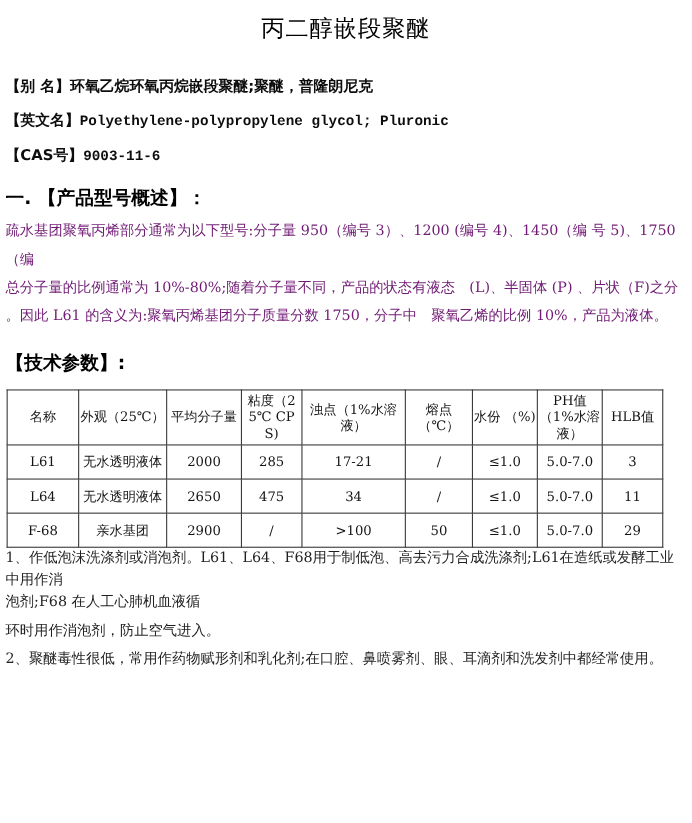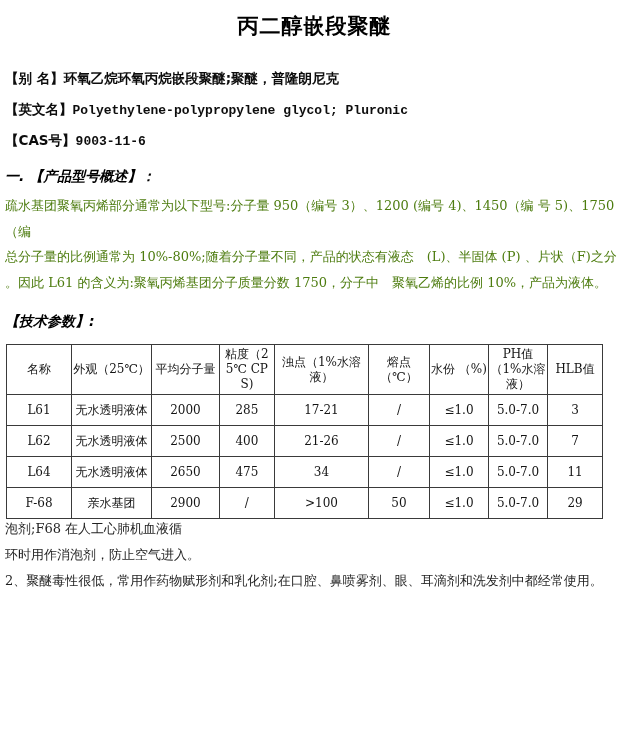--- a/index.html
+++ b/index.html
@@ -1,39 +1,39 @@
 <!DOCTYPE html>
 <html><head>
 <meta charset="utf-8">
 <style>
   html, body { margin:0; padding:0; background:#ffffff; }
   body { width:629px; color:#1b1b1b; font-family:"DejaVu Serif", serif; }
   .page { width:629px; box-sizing:border-box; padding:10px 5px 12px 5px; background:#fff; }
 
   .doc-title {
-    text-align:center; font-size:21px; font-weight:700; color:#000;
+    text-align:center; font-size:21px; font-weight:400; color:#000;
     font-family:"DejaVu Sans", sans-serif; margin:2px 0 30px 0; letter-spacing:1px;
   }
 
   .info-block { margin:0 0 4px 0; }
   .info-line {
     font-family:"DejaVu Sans", sans-serif; font-weight:bold;
     font-size:13.5px; color:#0d0d0d; margin-bottom:13px; white-space:nowrap;
   }
   .info-value { font-weight:bold; }
   .info-line.mono-value .info-value {
     font-family:"Liberation Mono", monospace; font-size:13px; font-weight:bold;text-align:center;
   }
 
   .section-heading {
     font-family:"DejaVu Sans", sans-serif; font-weight:bold;
-    font-size:14px; color:#000; margin:18px 0 7px 0;font-style:italic;
+    font-size:17px; color:#000; margin:18px 0 7px 0;
   }
 
-  .body-line { font-size:13px; line-height:25.5px; color:#4d7c0f; }
+  .body-line { font-size:13px; line-height:25.5px; color:#701a75; }
 
   .tech-table {
     border-collapse:collapse; table-layout:fixed; width:597px;
     margin:13px 0 0 1px; text-align:center; font-size:12px; color:#141414;
   }
   .tech-table th, .tech-table td {
     border:1px solid #3a3a3a; padding:2px 1px; font-weight:normal;
     overflow:hidden; word-break:break-all;
   }
   .tech-table th { height:34px; line-height:15px; }
@@ -104,31 +104,20 @@
           <td>无水透明液体</td>
           <td>2000</td>
           <td>285</td>
           <td>17-21</td>
           <td>/</td>
           <td>≤1.0</td>
           <td>5.0-7.0</td>
           <td>3</td>
         </tr>
         <tr>
-          <td>L62</td>
-          <td>无水透明液体</td>
-          <td>2500</td>
-          <td>400</td>
-          <td>21-26</td>
-          <td>/</td>
-          <td>≤1.0</td>
-          <td>5.0-7.0</td>
-          <td>7</td>
-        </tr>
-        <tr>
           <td>L64</td>
           <td>无水透明液体</td>
           <td>2650</td>
           <td>475</td>
           <td>34</td>
           <td>/</td>
           <td>≤1.0</td>
           <td>5.0-7.0</td>
           <td>11</td>
         </tr>
@@ -141,20 +130,21 @@
           <td>50</td>
           <td>≤1.0</td>
           <td>5.0-7.0</td>
           <td>29</td>
         </tr>
       </tbody>
   </table>
 
   <div class="performance-text">
       <div class="para">
+        <div class="para-line">1、作低泡沫洗涤剂或消泡剂。L61、L64、F68用于制低泡、高去污力合成洗涤剂;L61在造纸或发酵工业中用作消</div>
         <div class="para-line">泡剂;F68 在人工心肺机血液循</div>
       </div>
       <div class="para">
         <div class="para-line">环时用作消泡剂，防止空气进入。</div>
       </div>
       <div class="para">
         <div class="para-line">2、聚醚毒性很低，常用作药物赋形剂和乳化剂;在口腔、鼻喷雾剂、眼、耳滴剂和洗发剂中都经常使用。</div>
       </div>
     </div>
 

